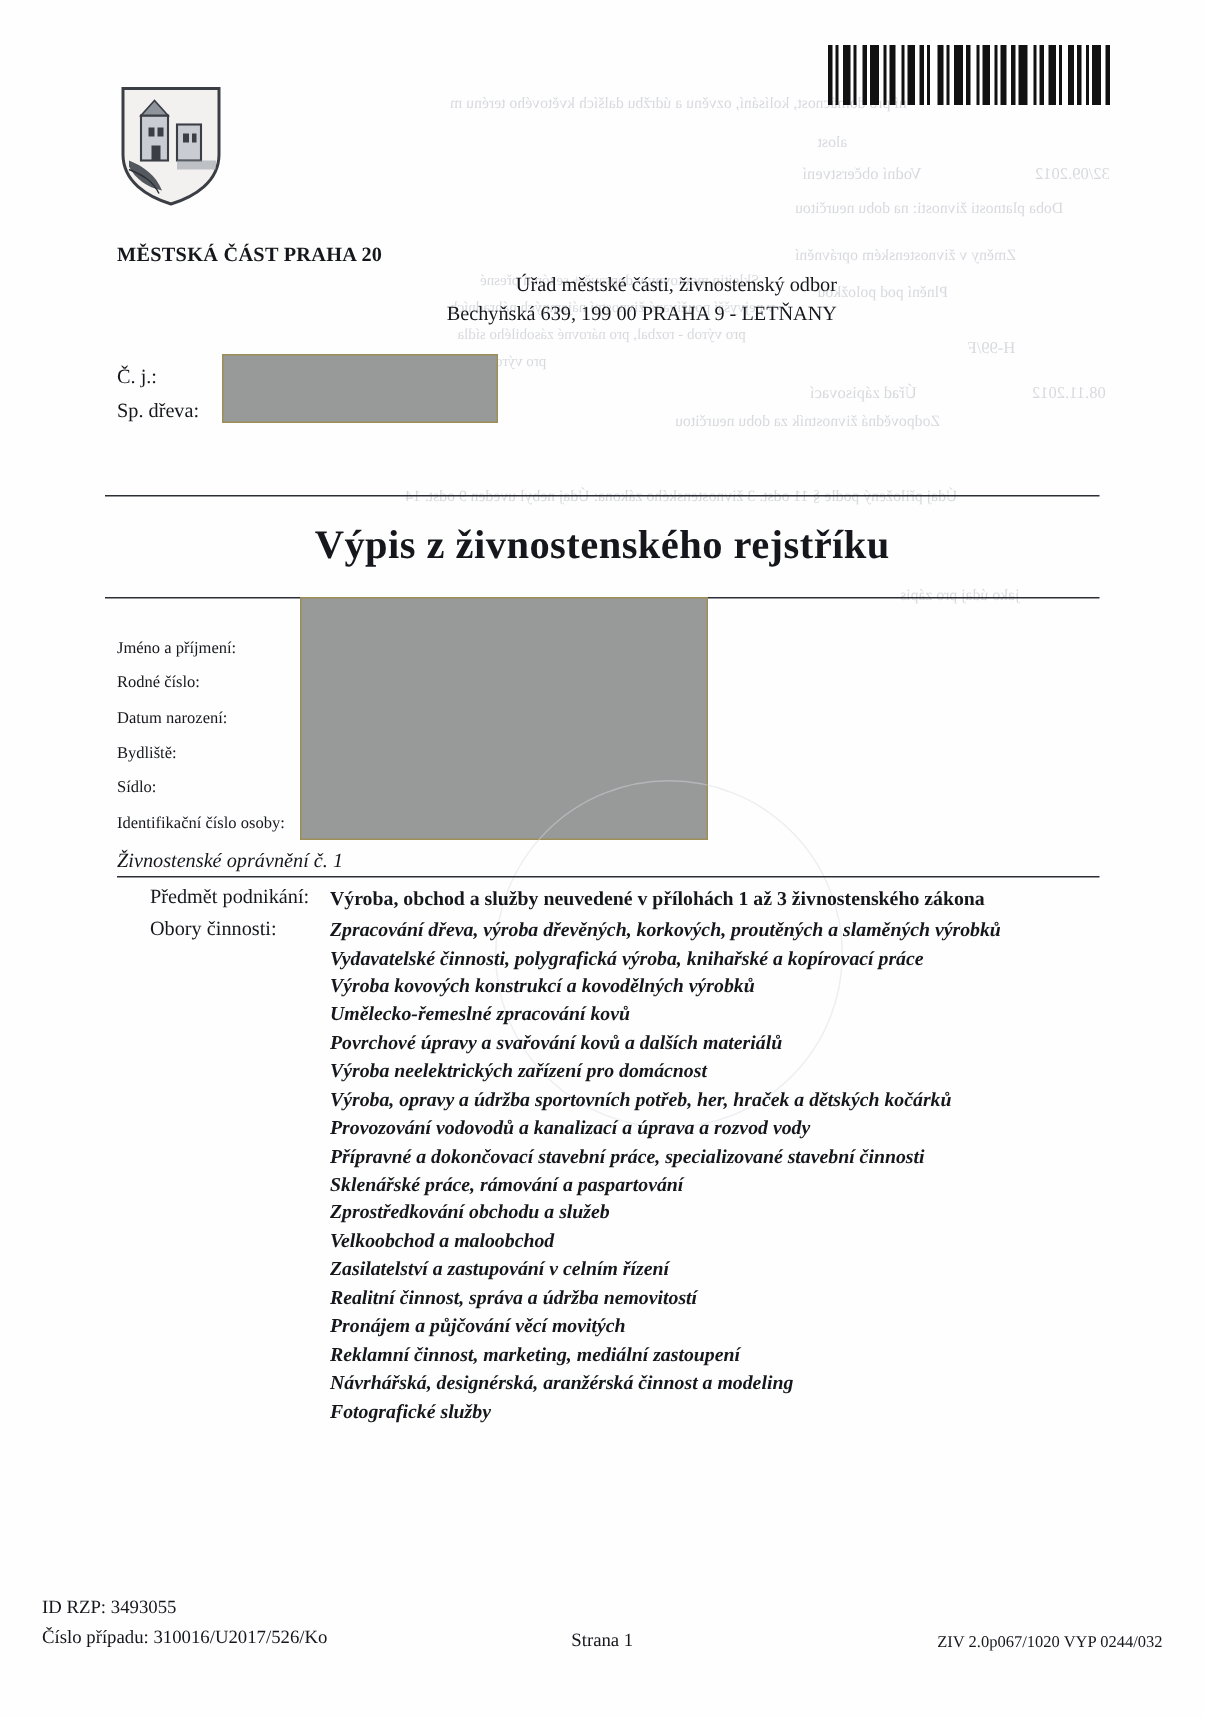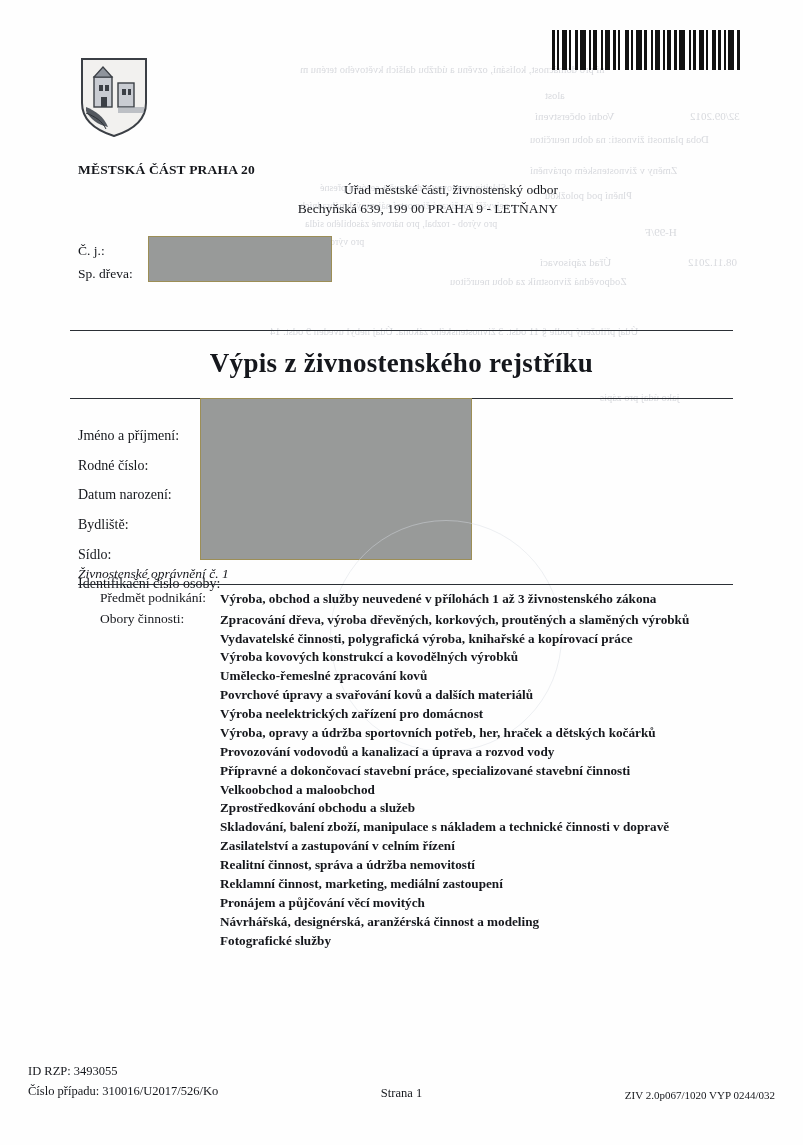--- a/index.html
+++ b/index.html
@@ -117,21 +117,21 @@
     height: 1px;
     background: #2b2f35;
   }
   .rule.top { top: 330px; }
   .rule.bottom { top: 398px; }
 
   .person {
     position: absolute;
     left: 78px;
     top: 421px;
-    font-size: 14px;
+    font-size: 11px;
     line-height: 2.12;
   }
   .redact.person {
     left: 200px;
     top: 398px;
     width: 270px;
     height: 160px;
   }
 
   .section {
@@ -169,20 +169,21 @@
   }
   .fields li {
     list-style: none;
     font-size: 13.2px;
     font-weight: bold;
     line-height: 1.43;
   }
   .fields {
     padding: 0;
     margin: 0 0 0 114px;
+    font-style: italic;
   }
 
   .footer-left {
     position: absolute;
     left: 28px;
     bottom: 44px;
     font-size: 12.5px;
     line-height: 1.55;
   }
   .footer-center {
@@ -357,27 +358,27 @@
         <ul class="fields" style="margin-left:0">
           <li>Zpracování dřeva, výroba dřevěných, korkových, proutěných a slaměných výrobků</li>
           <li>Vydavatelské činnosti, polygrafická výroba, knihařské a kopírovací práce</li>
           <li>Výroba kovových konstrukcí a kovodělných výrobků</li>
           <li>Umělecko-řemeslné zpracování kovů</li>
           <li>Povrchové úpravy a svařování kovů a dalších materiálů</li>
           <li>Výroba neelektrických zařízení pro domácnost</li>
           <li>Výroba, opravy a údržba sportovních potřeb, her, hraček a dětských kočárků</li>
           <li>Provozování vodovodů a kanalizací a úprava a rozvod vody</li>
           <li>Přípravné a dokončovací stavební práce, specializované stavební činnosti</li>
+          <li>Sklenářské práce, rámování a paspartování</li>
+          <li>Zprostředkování obchodu a služeb</li>
           <li>Velkoobchod a maloobchod</li>
-          <li>Zprostředkování obchodu a služeb</li>
-          <li>Skladování, balení zboží, manipulace s nákladem a technické činnosti v dopravě</li>
           <li>Zasilatelství a zastupování v celním řízení</li>
           <li>Realitní činnost, správa a údržba nemovitostí</li>
+          <li>Pronájem a půjčování věcí movitých</li>
           <li>Reklamní činnost, marketing, mediální zastoupení</li>
-          <li>Pronájem a půjčování věcí movitých</li>
           <li>Návrhářská, designérská, aranžérská činnost a modeling</li>
           <li>Fotografické služby</li>
         </ul>
       </div>
     </div>
   </div>
 
   <div class="footer-left">
     <div>ID RZP: 3493055</div>
     <div>Číslo případu: 310016/U2017/526/Ko</div>

